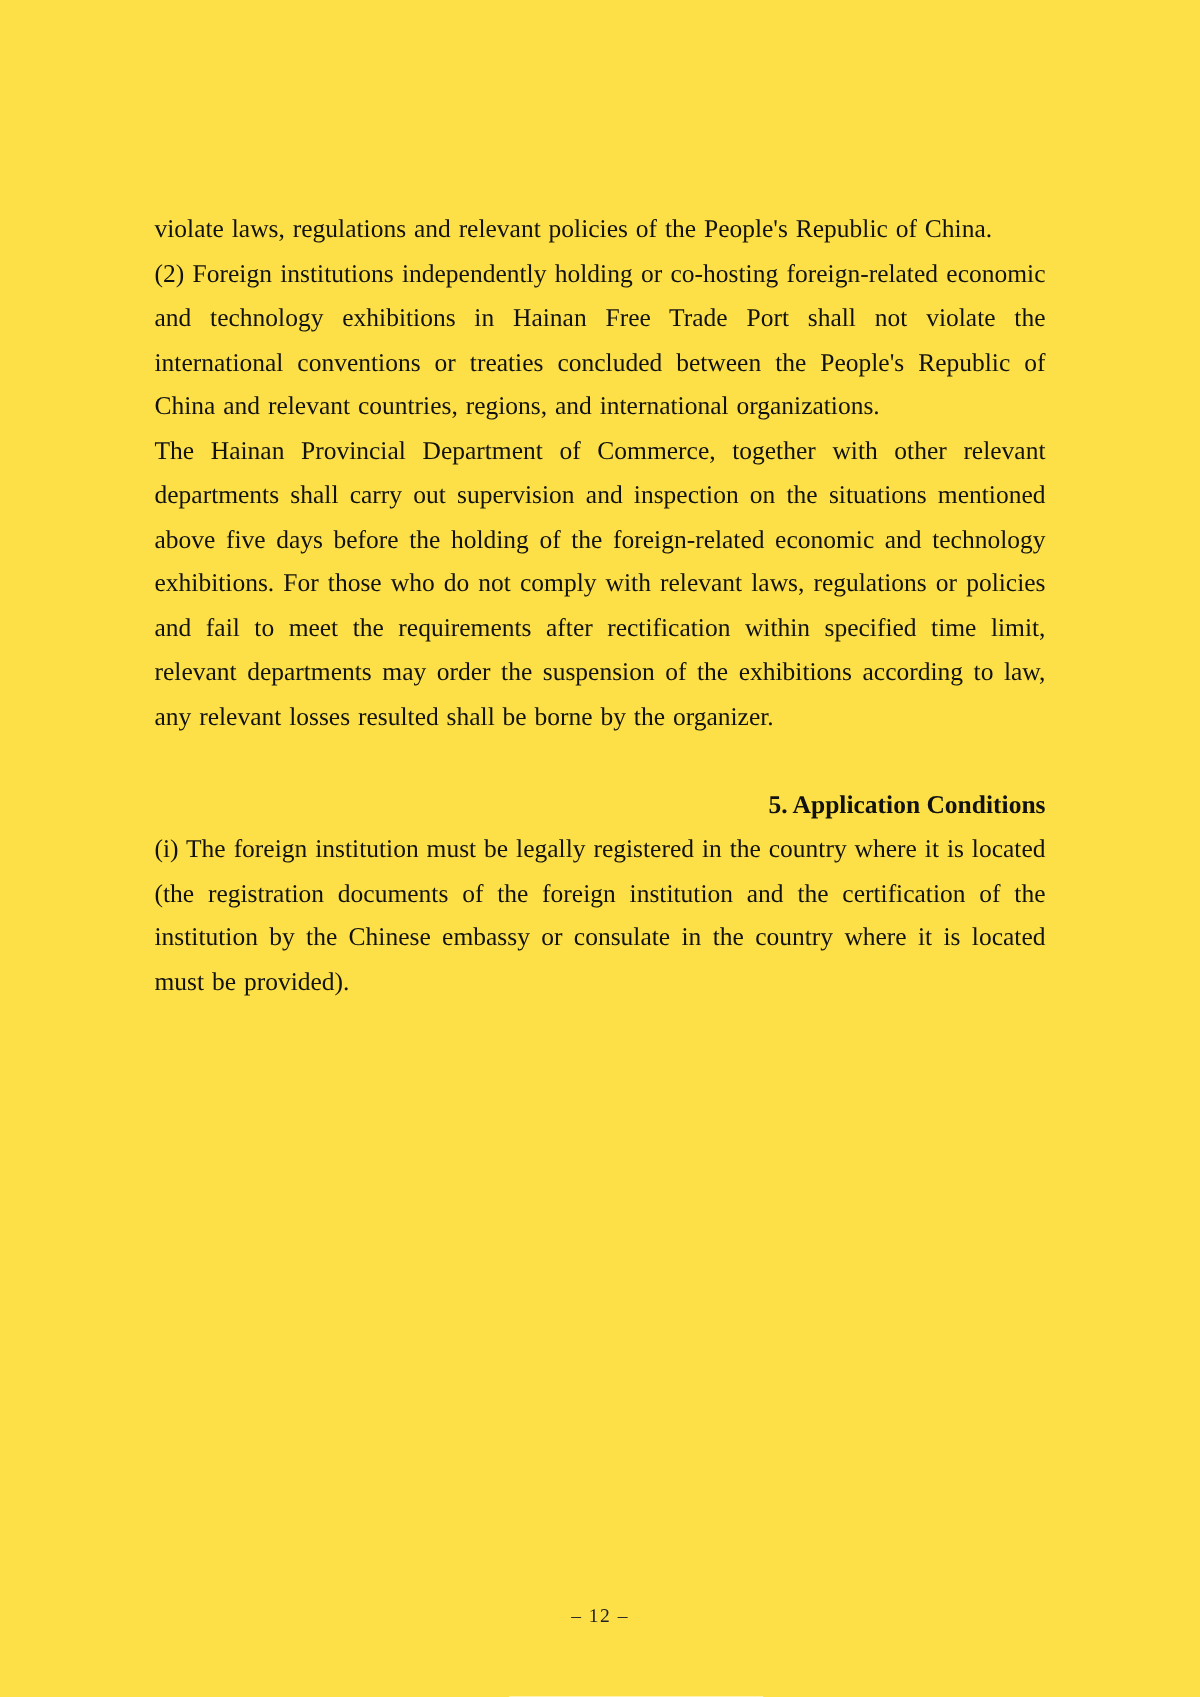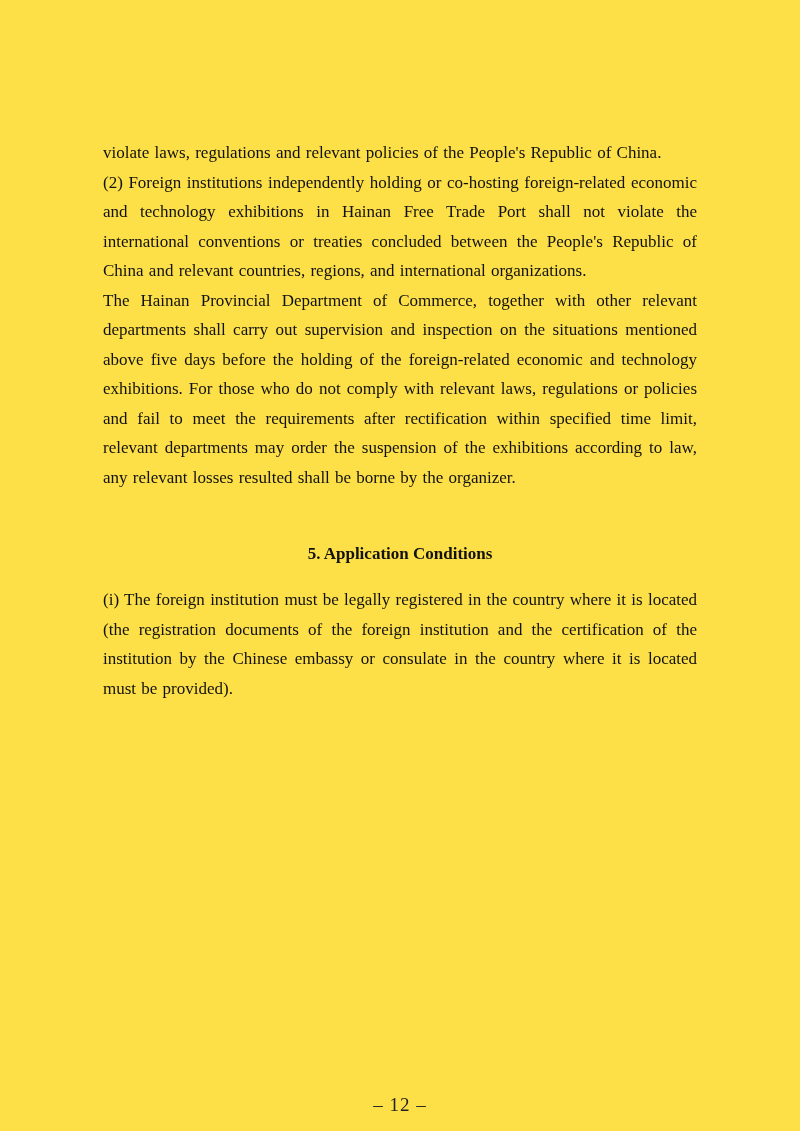--- a/index.html
+++ b/index.html
@@ -23,36 +23,36 @@
     width: 594px;
   }
   .para {
     margin: 0;
     font-size: 17px;
     line-height: 29.5px;
     text-align: justify;
     word-spacing: 1px;
   }
   .heading {
-    margin: 17px;
+    margin: 0;
     font-size: 17px;
     line-height: 29.5px;
     font-weight: bold;
-    text-align: center;
+    text-align: right;
   }
   .spacer {
     height: 29.5px;
   }
   .footer {
     position: absolute;
     left: 0;
     width: 800px;
-    top: 1093px;
+    top: 1065px;
     text-align: center;
-    font-size: 19px;
+    font-size: 13px;
     line-height: 24px;
     color: #222222;
     letter-spacing: 1px;
   }
 </style>
 </head>
 <body>
 
 <div class="page">
   <div class="content">

